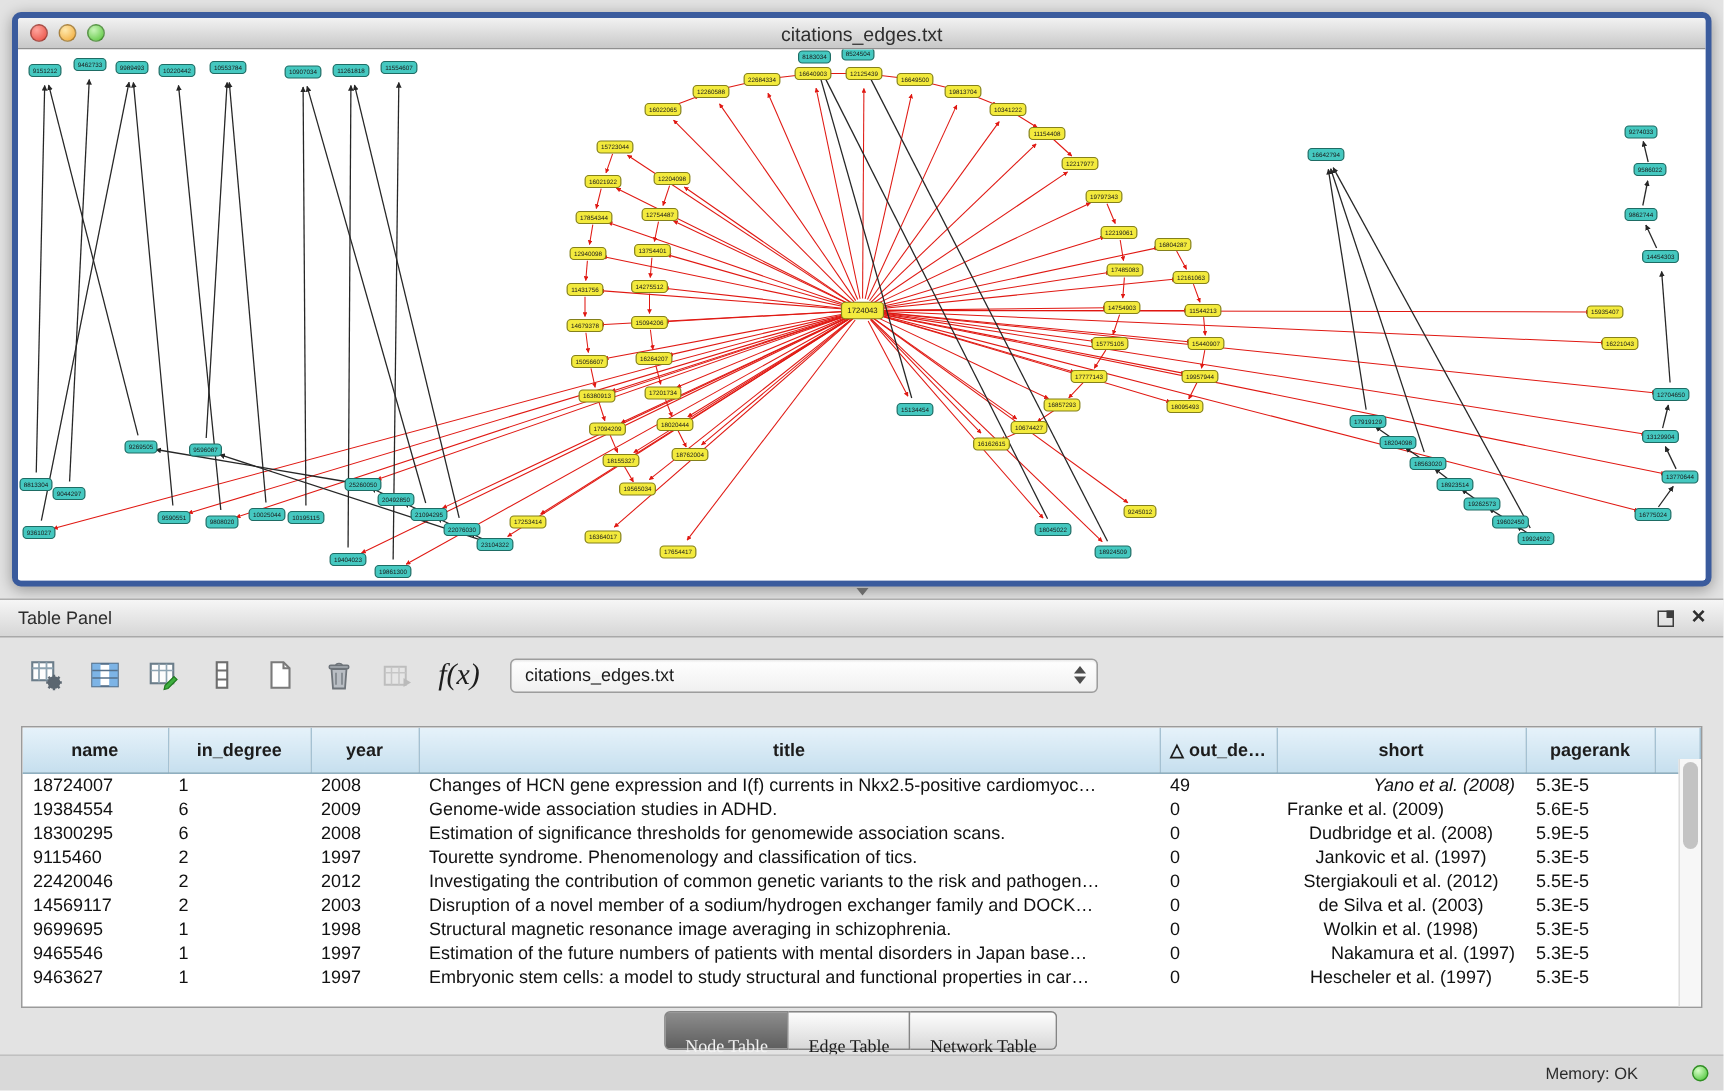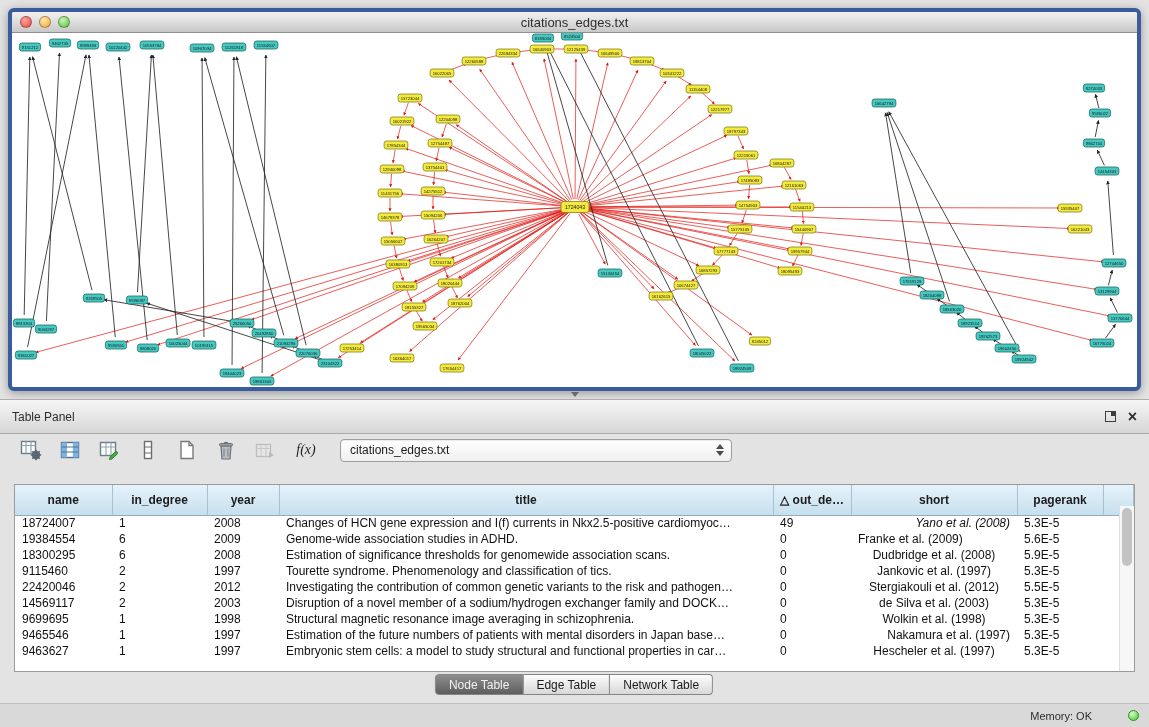--- a/index.html
+++ b/index.html
@@ -21,35 +21,35 @@
   .win-title { font-size:13px; color:#2e2e2e; }
   .graph-area { position:absolute; top:21px; left:0; right:0; bottom:0; background:#ffffff; }
   .graph-area svg { width:100%; height:100%; display:block; }
 
   
   .splitter-handle { position:absolute; top:392px; left:566px; width:16px; height:6px; cursor:row-resize; }
   .splitter-handle:before { content:""; position:absolute; left:5px; top:0;
     border-left:4px solid transparent; border-right:4px solid transparent; border-top:5px solid #6a6a6a; }
 
   
-  .panel-header { position:absolute; top:399px; left:0; width:1149px; height:35px;
+  .panel-header { position:absolute; top:399px; left:0; width:1149px; height:26px;
     background:linear-gradient(#f6f6f6,#d6d6d6); border-top:1px solid #aeaeae; border-bottom:1px solid #a9a9a9;
     display:flex; align-items:center;gap:32px; }
   .panel-title { margin-left:12px; font-size:12px; color:#2d2d2d; }
   .panel-header-icons { margin-left:auto; margin-right:12px; display:flex; gap:12px; align-items:center; }
   .float-icon { width:11px; height:11px; border:1.5px solid #3d3d3d; position:relative; }
   .float-icon:after { content:""; position:absolute; right:-1px; top:-1px; width:5px; height:5px; background:#3d3d3d; }
   .close-icon { font-size:16px; font-weight:bold; color:#2e2e2e; line-height:12px; cursor:default; }
 
   
   .toolbar { position:absolute; top:436px; left:16px; display:flex; align-items:center; gap:9px; }
   .tool-btn { width:30px; height:28px; display:flex; align-items:center; justify-content:center; border-radius:4px; }
   .tool-btn svg { display:block; }
   .tool-btn.disabled { opacity:.45; }
-  .fx-btn { font-family:"Liberation Serif", serif; font-style:italic; font-size:14px; color:#1d1d1d; width:34px; }
+  .fx-btn { font-family:"Liberation Serif", serif; font-style:italic; font-size:20px; color:#1d1d1d; width:34px; }
   .net-combo { position:relative; width:392px; height:23px; margin-left:8px;
     border:1px solid #9d9d9d; border-radius:4px; background:linear-gradient(#ffffff,#f0f0f0);
     font-size:12px; color:#1a1a1a; line-height:21px; padding-left:9px;
     box-shadow:inset 0 1px 1px rgba(0,0,0,.08); }
   .combo-arrows { position:absolute; right:7px; top:4px; display:flex; flex-direction:column; gap:2px; }
   .combo-arrows i { display:block; width:0; height:0; border-left:4px solid transparent; border-right:4px solid transparent; }
   .combo-arrows .up { border-bottom:5px solid #4c4c4c; }
   .combo-arrows .down { border-top:5px solid #4c4c4c; }
 
   
@@ -61,22 +61,22 @@
     font-size:12px; font-weight:bold; color:#1c1c1c; text-align:center;
     overflow:hidden; white-space:nowrap; padding:4px 3px; }
   table.data td { height:16px; font-size:12px; color:#111; padding:0 7px;
     white-space:nowrap; overflow:hidden; }
   .scrollbar { position:absolute; top:21px; right:0; bottom:0; width:15px;
     background:#f7f7f7; border-left:1px solid #ddd; }
   .scroll-thumb { position:absolute; top:2px; left:2px; width:10px; height:58px; border-radius:6px; background:#c3c3c3; }
 
   
   .tabbar { position:absolute; top:674px; left:574px; transform:translateX(-50%); display:flex; }
-  .tab { height:21px; line-height:20px; padding:0 13px; font-size:12px; color:#1b1b1b;
-    background:linear-gradient(#fdfdfd,#d8d8d8); border:1px solid #858585; border-left-width:0; }
+  .tab { height:21px; line-height:20px; padding:12px 13px; font-size:12px; color:#1b1b1b;
+    background:linear-gradient(#fdfdfd,#d8d8d8); border:1px solid #858585; border-left-width:0;font-family:Liberation Serif, serif; }
   .tab:first-child { border-left-width:1px; border-radius:4px 0 0 4px; }
   .tab:last-child { border-radius:0 4px 4px 0; }
   .tab.selected { background:linear-gradient(#8d8d8d,#5e5e5e); color:#f2f2f2; }
 
   
   .statusbar { position:absolute; bottom:0; left:0; width:1149px; height:24px;
     background:#d9d9d9; border-top:1px solid #c0c0c0;
     display:flex; align-items:center; justify-content:flex-end;gap:28px; }
   .mem-label { font-size:11px; color:#2c2c2c; margin-right:8px; }
   .mem-dot { width:11px; height:11px; border-radius:50%; margin-right:10px;

